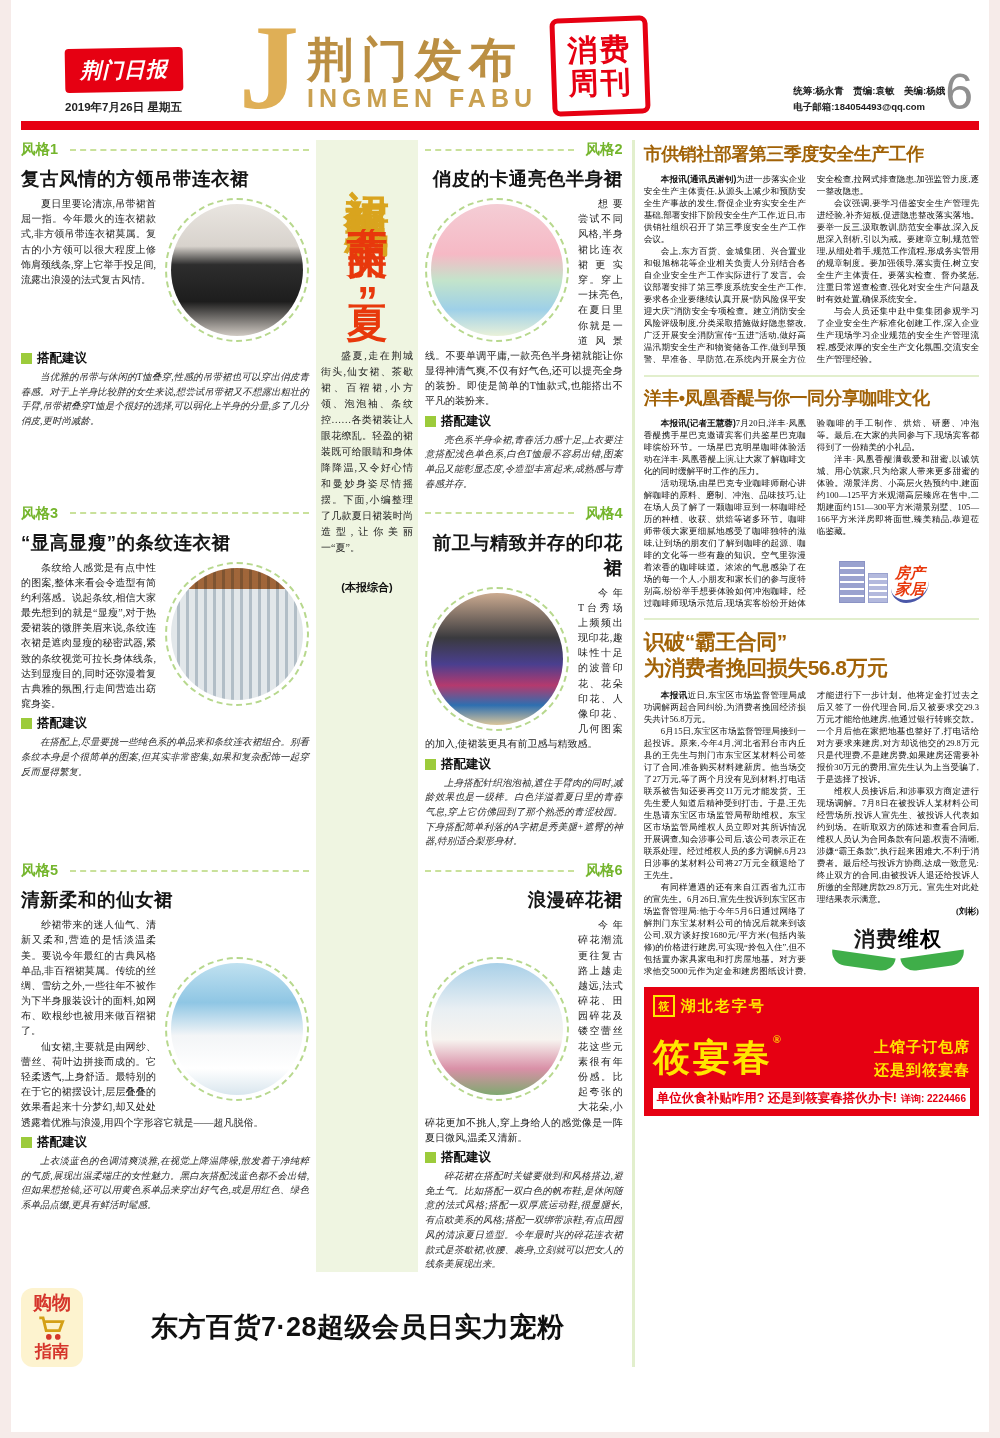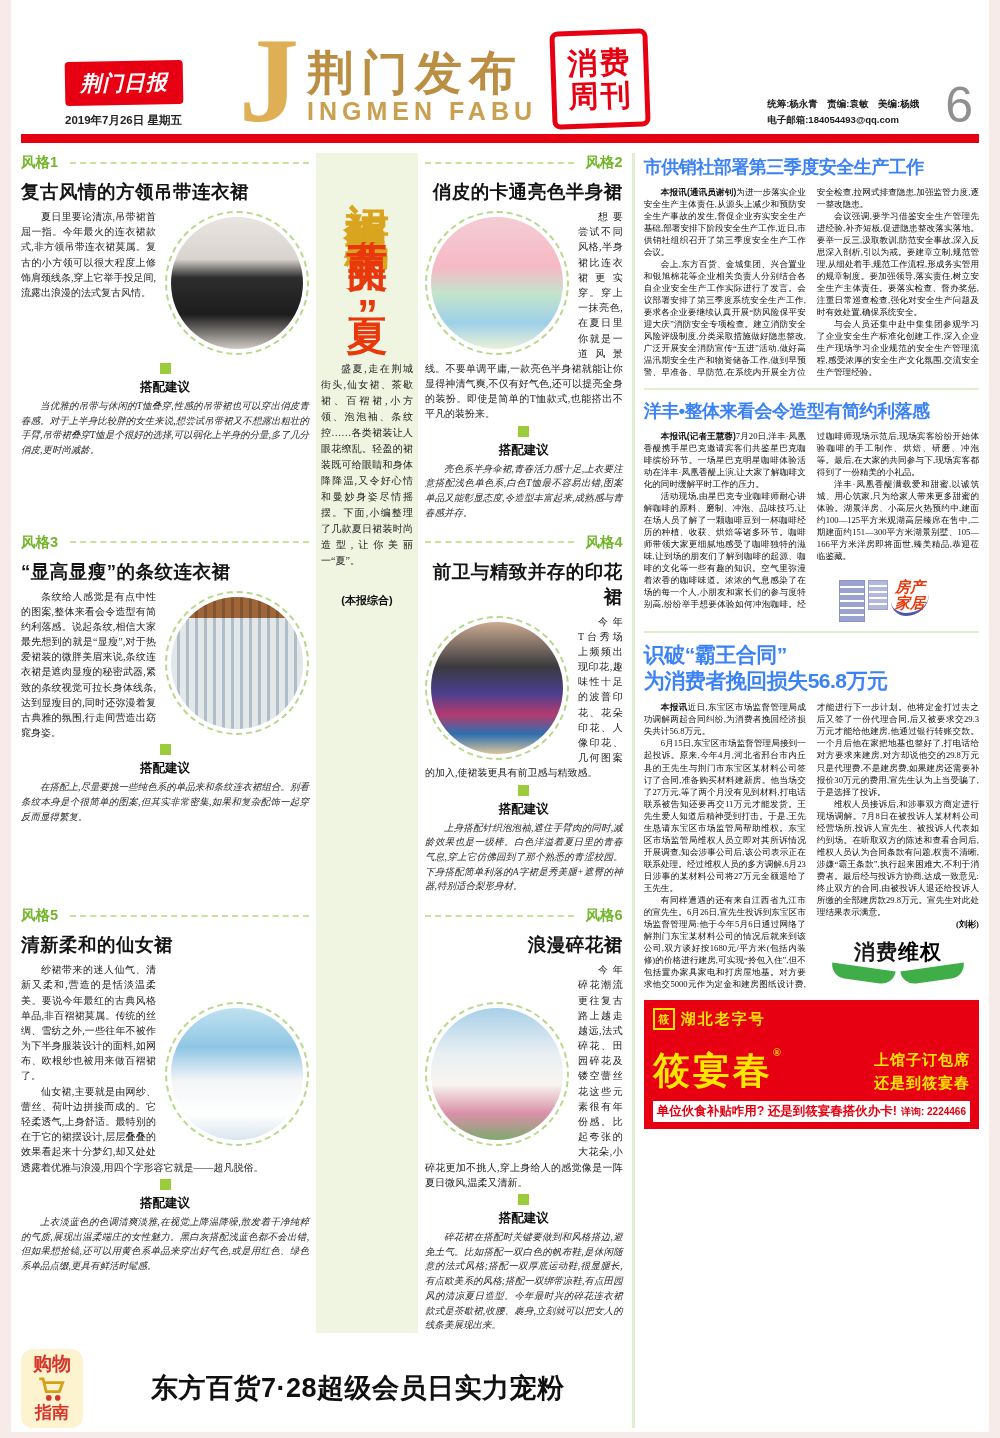--- a/index.html
+++ b/index.html
@@ -1,34 +1,34 @@
 <!DOCTYPE html>
 <html><head>
 <meta charset="utf-8">
 <style>
   html,body{margin:0;padding:0;}
   body{width:1000px;height:1438px;background:#f6ebe9;font-family:"Liberation Sans",sans-serif;position:relative;}
-  .sheet{position:absolute;top:0;bottom:6px;left:11px;right:11px;background:#fff;overflow:hidden;padding:20px 10px;box-sizing:border-box;}
+  .sheet{position:absolute;top:0;bottom:6px;left:11px;right:11px;background:#fff;overflow:hidden;padding:7px 10px;box-sizing:border-box;}
 
   
   .masthead{display:flex;align-items:flex-end;height:108px;position:relative;}
   .mh-left{width:218px;padding-left:44px;box-sizing:border-box;}
   .paper-logo{width:118px;height:44px;background:#e60012;border-radius:4px;color:#fff;
     font-family:"Liberation Serif",serif;font-style:italic;font-weight:bold;font-size:21px;
     display:flex;align-items:center;justify-content:center;letter-spacing:1px;transform:rotate(-1deg);}
   .mh-date{font-size:11.5px;font-weight:bold;color:#222;margin-top:8px;}
   .mh-center{display:flex;align-items:flex-end;}
   .big-j{font-size:120px;line-height:.78;font-weight:bold;color:#dfaf56;font-family:"Liberation Serif",serif;}
   .brand{margin-left:8px;margin-bottom:2px;}
   .brand-cn{font-size:47px;font-weight:900;color:#bb8f43;letter-spacing:7px;line-height:1;}
   .brand-en{font-size:25px;font-weight:bold;color:#c9a050;letter-spacing:5px;line-height:1.2;}
   .seal{margin-left:14px;margin-bottom:0;border:5px solid #e60012;border-radius:8px;
     width:88px;height:88px;display:flex;flex-direction:column;align-items:center;justify-content:center;
     color:#e60012;font-weight:900;font-size:30px;line-height:1.1;transform:rotate(-2deg);letter-spacing:2px;}
-  .mh-right{flex:1;display:flex;align-items:flex-end;justify-content:flex-end;gap:26px;padding-right:6px;}
+  .mh-right{flex:1;display:flex;align-items:flex-end;justify-content:flex-end;padding-right:6px;}
   .staff{font-size:9.5px;font-weight:bold;color:#222;line-height:1.7;}
   .page-num{font-size:50px;color:#909090;line-height:.9;}
   .redbar{height:9px;background:#e60012;margin-top:6px;}
 
   
   .main{display:flex;margin-top:10px;}
   .left-col{width:676px;}
   .right-col{flex:1;margin-left:9px;padding-left:9px;border-left:3px solid #e2efcd;}
 
   
@@ -45,46 +45,46 @@
   .ph{width:132px;height:132px;border-radius:50%;}
   .ph-r{float:right;margin:2px 0 4px 9px;}
   .ph-l{float:left;margin:2px 9px 4px 0;}
   .ph1{background:linear-gradient(180deg,#e9e5e0 0%,#d8d3cd 32%,#2d2d2d 46%,#1d1d1d 74%,#d0cac3 100%);}
   .ph2{background:linear-gradient(180deg,#f4cdd5 0%,#f6b9c5 38%,#c3e4cb 58%,#9ed0e8 80%,#e9f1d9 100%);}
   .ph3{background:repeating-linear-gradient(90deg,#e2e7ea 0 6px,#b2bec7 6px 9px),linear-gradient(180deg,#b5713f 0 16%,#fff 16%);background-blend-mode:multiply;}
   .ph4{background:linear-gradient(180deg,#cbaa90 0%,#3a3a3e 34%,#4a3f8f 54%,#b43a6e 70%,#2e6fb0 85%,#dac69b 100%);}
   .ph5{background:linear-gradient(180deg,#c0e1f0 0%,#8fc6e4 30%,#f3f5f7 55%,#ffffff 80%,#d9e6ee 100%);}
   .ph6{background:linear-gradient(180deg,#a9d0e8 0%,#e9eff3 35%,#f7f4f0 58%,#d990a7 80%,#7fa970 100%);}
   .tips{clear:both;padding-top:4px;}
-  .tips-head{font-size:12.5px;font-weight:900;color:#111;display:flex;align-items:center;gap:5px;margin-bottom:3px;flex-direction:column;}
+  .tips-head{font-size:12.5px;font-weight:900;color:#111;display:flex;align-items:center;gap:5px;margin-bottom:3px;}
   .sq{width:11px;height:11px;background:#9ccb3b;display:inline-block;}
   .tips-text{font-family:"Liberation Serif",serif;font-style:italic;font-size:9.5px;line-height:1.55;
     color:#2a2a2a;text-align:justify;text-indent:2em;margin:0;}
 
   
   .strip{grid-column:2;grid-row:1/4;background:#eff5e1;display:flex;flex-direction:column;align-items:center;
     padding:14px 5px 10px;box-sizing:border-box;}
   .vtitle{writing-mode:vertical-rl;text-orientation:upright;font-weight:900;line-height:1;}
   .v-gold{font-size:45px;color:#d9a41e;letter-spacing:8px;}
   .v-red{font-size:41px;color:#e8380c;letter-spacing:6px;margin-top:16px;}
   .strip-intro{font-family:"Liberation Serif",serif;font-size:10px;line-height:1.6;color:#222;
     text-align:justify;text-indent:2em;margin-top:18px;}
   .strip-byline{font-weight:900;font-size:11px;color:#111;margin-top:14px;}
 
   
-  .r-art h2{font-size:18px;font-weight:900;color:#3b82f6;margin:2px 0 7px;letter-spacing:-.5px;text-align:justify;}
+  .r-art h2{font-size:18px;font-weight:900;color:#a16207;margin:2px 0 7px;letter-spacing:-.5px;text-align:justify;}
   .r-art h2.two{font-size:21px;line-height:1.25;}
   .r-body{column-count:2;column-gap:11px;font-family:"Liberation Serif",serif;font-size:8.6px;line-height:1.4;
     color:#111;text-align:justify;}
   .r-body p{margin:0;text-indent:2em;}
   .lead{font-weight:bold;font-family:"Liberation Sans",sans-serif;}
   .grn-rule{border:none;border-top:2px solid #e2efcd;margin:9px 0;}
   .byline{display:block;text-align:right;font-weight:bold;text-indent:0;}
 
-  .prop-logo{display:flex;align-items:flex-start;gap:3px;margin:18px auto 0;width:118px;}
+  .prop-logo{display:flex;align-items:flex-end;gap:3px;margin:24px auto 0;width:118px;}
   .bldg1{width:24px;height:40px;background:repeating-linear-gradient(0deg,#9aa2cf 0 5px,#fff 5px 7px);border:1px solid #8b93c4;}
   .bldg2{width:18px;height:28px;background:repeating-linear-gradient(0deg,#b3b9dd 0 4px,#fff 4px 6px);border:1px solid #9aa2cf;}
   .prop-text{font-size:15px;font-weight:900;color:#e8380c;font-style:italic;line-height:1.05;
     border-bottom:3px solid #4a57a8;border-radius:0 0 60% 40%;padding:0 4px 2px;}
   .rights-logo{margin:8px auto 0;width:150px;text-align:center;position:relative;}
   .hands{position:relative;height:14px;}
   .hand{position:absolute;top:0;width:64px;height:14px;background:#3fae49;border-radius:0 0 26px 26px;}
   .hand.l{left:8px;transform:rotate(8deg);}
   .hand.r{right:8px;transform:rotate(-8deg);}
   .rights-text{font-size:21px;font-weight:900;letter-spacing:1px;}
@@ -311,21 +311,21 @@
           <p><span class="lead">本报讯(通讯员谢钊)</span><span>为进一步落实企业安全生产主体责任,从源头上减少和预防安全生产事故的发生,督促企业夯实安全生产基础,部署安排下阶段安全生产工作,近日,市供销社组织召开了第三季度安全生产工作会议。</span></p>
           <p>会上,东方百货、金城集团、兴合置业和银旭棉花等企业相关负责人分别结合各自企业安全生产工作实际进行了发言。会议部署安排了第三季度系统安全生产工作,要求各企业要继续认真开展“防风险保平安迎大庆”消防安全专项检查。建立消防安全风险评级制度,分类采取措施做好隐患整改,广泛开展安全消防宣传“五进”活动,做好高温汛期安全生产和物资储备工作,做到早预警、早准备、早防范,在系统内开展全方位安全检查,拉网式排查隐患,加强监管力度,逐一整改隐患。</p>
           <p>会议强调,要学习借鉴安全生产管理先进经验,补齐短板,促进隐患整改落实落地。要举一反三,汲取教训,防范安全事故,深入反思深入剖析,引以为戒。要建章立制,规范管理,从细处着手,规范工作流程,形成务实管用的规章制度。要加强领导,落实责任,树立安全生产主体责任。要落实检查、督办奖惩,注重日常巡查检查,强化对安全生产问题及时有效处置,确保系统安全。</p>
           <p>与会人员还集中赴中集集团参观学习了企业安全生产标准化创建工作,深入企业生产现场学习企业规范的安全生产管理流程,感受浓厚的安全生产文化氛围,交流安全生产管理经验。</p>
         </div>
       </article>
 
       <hr class="grn-rule">
 
       <article class="r-art">
-        <h2>洋丰•整体来看会令造型有简约利落感</h2>
+        <h2>洋丰•凤凰香醍与你一同分享咖啡文化</h2>
         <div class="r-body">
           <p><span class="lead">本报讯(记者王慧蓉)</span><span>7月20日,洋丰·凤凰香醍携手星巴克邀请宾客们共鉴星巴克咖啡缤纷环节。一场星巴克明星咖啡体验活动在洋丰·凤凰香醍上演,让大家了解咖啡文化的同时缓解平时工作的压力。</span></p>
           <p>活动现场,由星巴克专业咖啡师耐心讲解咖啡的原料、磨制、冲泡、品味技巧,让在场人员了解了一颗咖啡豆到一杯咖啡经历的种植、收获、烘焙等诸多环节。咖啡师带领大家更细腻地感受了咖啡独特的滋味,让到场的朋友们了解到咖啡的起源、咖啡的文化等一些有趣的知识。空气里弥漫着浓香的咖啡味道。浓浓的气息感染了在场的每一个人,小朋友和家长们的参与度特别高,纷纷举手想要体验如何冲泡咖啡。经过咖啡师现场示范后,现场宾客纷纷开始体验咖啡的手工制作、烘焙、研磨、冲泡等。最后,在大家的共同参与下,现场宾客都得到了一份精美的小礼品。</p>
           <p>洋丰·凤凰香醍满载爱和甜蜜,以诚筑城、用心筑家,只为给家人带来更多甜蜜的体验。湖景洋房、小高层火热预约中,建面约100—125平方米观湖高层臻席在售中,二期建面约151—300平方米湖景别墅、105—166平方米洋房即将面世,臻美精品,恭迎莅临鉴藏。</p>
           <div class="prop-logo">
             <div class="bldg1"></div>
             <div class="bldg2"></div>
             <div class="prop-text">
                 <div>房产</div>
                 <div>家居</div>

